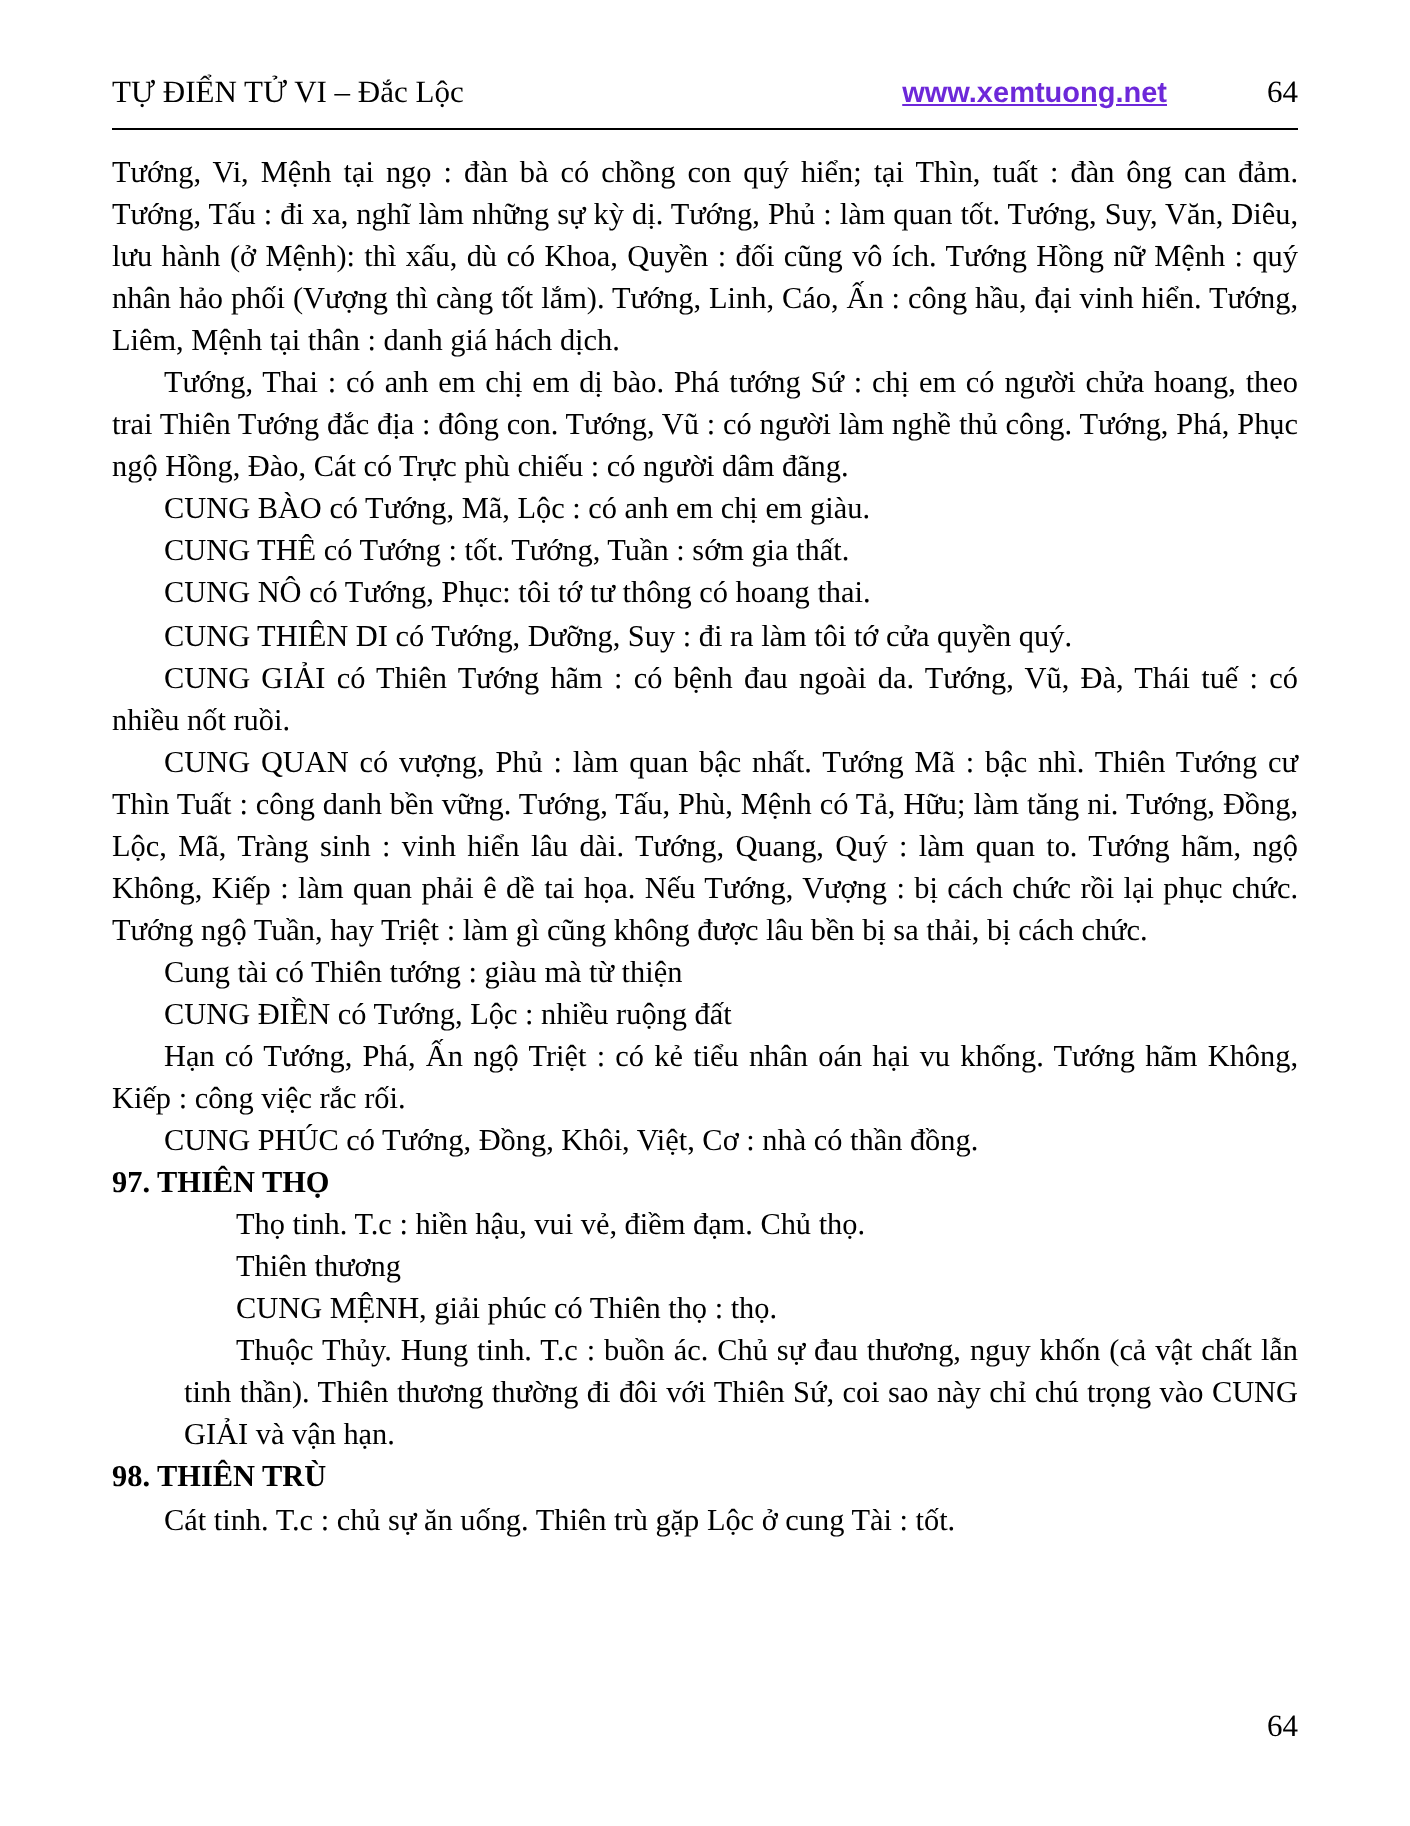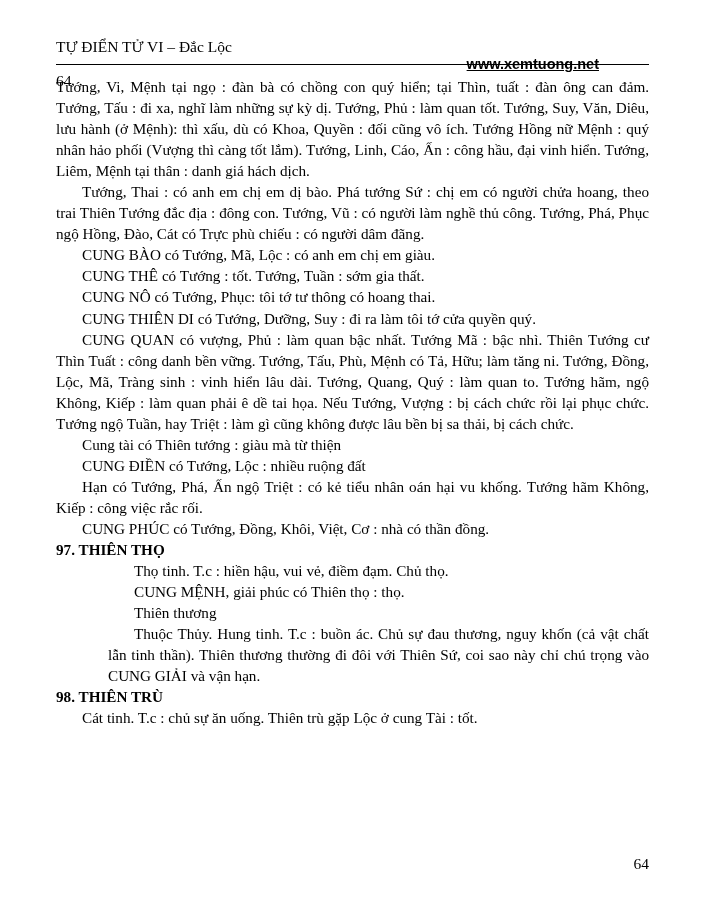--- a/index.html
+++ b/index.html
@@ -24,27 +24,26 @@
   }
   .header {
     position: absolute;
     top: 38px;
     left: 56px;
     right: 56px;
     display: flex;
     align-items: baseline;
     justify-content: flex-end;
     font-size: 15.5px;
-    flex-direction: column;
   }
   .header-title {
     white-space: nowrap;
   }
   .header-link {
-    color: #000000;
+    color: #6d28d9;
     font-weight: bold;
     text-decoration: underline;
     font-family: "Liberation Sans", sans-serif;
     font-size: 14.5px;
     margin-left: auto;
     margin-right: 50px;
   }
   .header-page {
     font-size: 15.5px;
   }
@@ -71,21 +70,21 @@
   }
   p.ind {
     text-indent: 26px;
   }
   p.sec {
     text-align: left;
     font-weight: bold;
     text-indent: 0;
   }
   .blk {
-    margin-left: 52px;
+    margin-left: 36px;
   }
   .blk p {
     text-align: justify;
   }
   .footer {
     position: absolute;
     bottom: 40px;
     right: 56px;
     font-size: 15.5px;
   }
@@ -104,31 +103,32 @@
   <div class="rule"></div>
 
   <div class="content">
 
     <p>Tướng, Vi, Mệnh tại ngọ : đàn bà có chồng con quý hiển; tại Thìn, tuất : đàn ông can đảm. Tướng, Tấu : đi xa, nghĩ làm những sự kỳ dị. Tướng, Phủ : làm quan tốt. Tướng, Suy, Văn, Diêu, lưu hành (ở Mệnh): thì xấu, dù có Khoa, Quyền : đối cũng vô ích. Tướng Hồng nữ Mệnh : quý nhân hảo phối (Vượng thì càng tốt lắm). Tướng, Linh, Cáo, Ấn : công hầu, đại vinh hiển. Tướng, Liêm, Mệnh tại thân : danh giá hách dịch.</p>
     <p class="ind">Tướng, Thai : có anh em chị em dị bào. Phá tướng Sứ : chị em có người chửa hoang, theo trai Thiên Tướng đắc địa : đông con. Tướng, Vũ : có người làm nghề thủ công. Tướng, Phá, Phục ngộ Hồng, Đào, Cát có Trực phù chiếu : có người dâm đãng.</p>
     <p class="ind">CUNG BÀO có Tướng, Mã, Lộc : có anh em chị em giàu.</p>
     <p class="ind">CUNG THÊ có Tướng : tốt. Tướng, Tuần : sớm gia thất.</p>
     <p class="ind">CUNG NÔ có Tướng, Phục: tôi tớ tư thông có hoang thai.</p>
     <p class="ind">CUNG THIÊN DI có Tướng, Dưỡng, Suy : đi ra làm tôi tớ cửa quyền quý.</p>
+    <p class="ind">CUNG GIẢI có Thiên Tướng  hãm : có bệnh đau ngoài da. Tướng, Vũ, Đà, Thái tuế : có nhiều nốt ruồi.</p>
     <p class="ind">CUNG QUAN có vượng, Phủ : làm quan bậc nhất. Tướng Mã : bậc nhì. Thiên Tướng cư Thìn Tuất : công danh bền vững. Tướng, Tấu, Phù, Mệnh có Tả, Hữu; làm tăng ni. Tướng, Đồng, Lộc, Mã, Tràng sinh : vinh hiển lâu dài. Tướng, Quang, Quý : làm quan to. Tướng hãm, ngộ Không, Kiếp : làm quan phải ê dề tai họa. Nếu Tướng, Vượng : bị cách chức rồi lại phục chức. Tướng ngộ Tuần, hay Triệt : làm gì cũng không được lâu bền bị sa thải, bị cách chức.</p>
     <p class="ind">Cung tài có Thiên tướng : giàu mà từ thiện</p>
     <p class="ind">CUNG ĐIỀN có Tướng, Lộc : nhiều ruộng đất</p>
     <p class="ind">Hạn có Tướng, Phá, Ấn ngộ Triệt : có kẻ tiểu nhân oán hại vu khống. Tướng hãm Không, Kiếp : công việc rắc rối.</p>
     <p class="ind">CUNG PHÚC có Tướng, Đồng, Khôi, Việt, Cơ : nhà có thần đồng.</p>
 
     <p class="sec">97. THIÊN THỌ</p>
     <div class="blk">
       <p class="ind">Thọ tinh. T.c : hiền hậu, vui vẻ, điềm đạm. Chủ thọ.</p>
+      <p class="ind">Thiên thương</p>
       <p class="ind">CUNG MỆNH, giải phúc có Thiên thọ : thọ.</p>
-      <p class="ind">Thiên thương</p>
       <p class="ind">Thuộc Thủy. Hung tinh. T.c : buồn ác. Chủ sự đau thương, nguy khốn (cả vật chất lẫn tinh thần). Thiên thương thường đi đôi với Thiên Sứ, coi sao này chỉ chú trọng vào CUNG GIẢI và vận hạn.</p>
     </div>
 
     <p class="sec">98. THIÊN TRÙ</p>
     <p class="ind">Cát tinh. T.c : chủ sự ăn uống. Thiên trù gặp Lộc ở cung Tài : tốt.</p>
 
   </div>
 
   <div class="footer">64</div>
 

